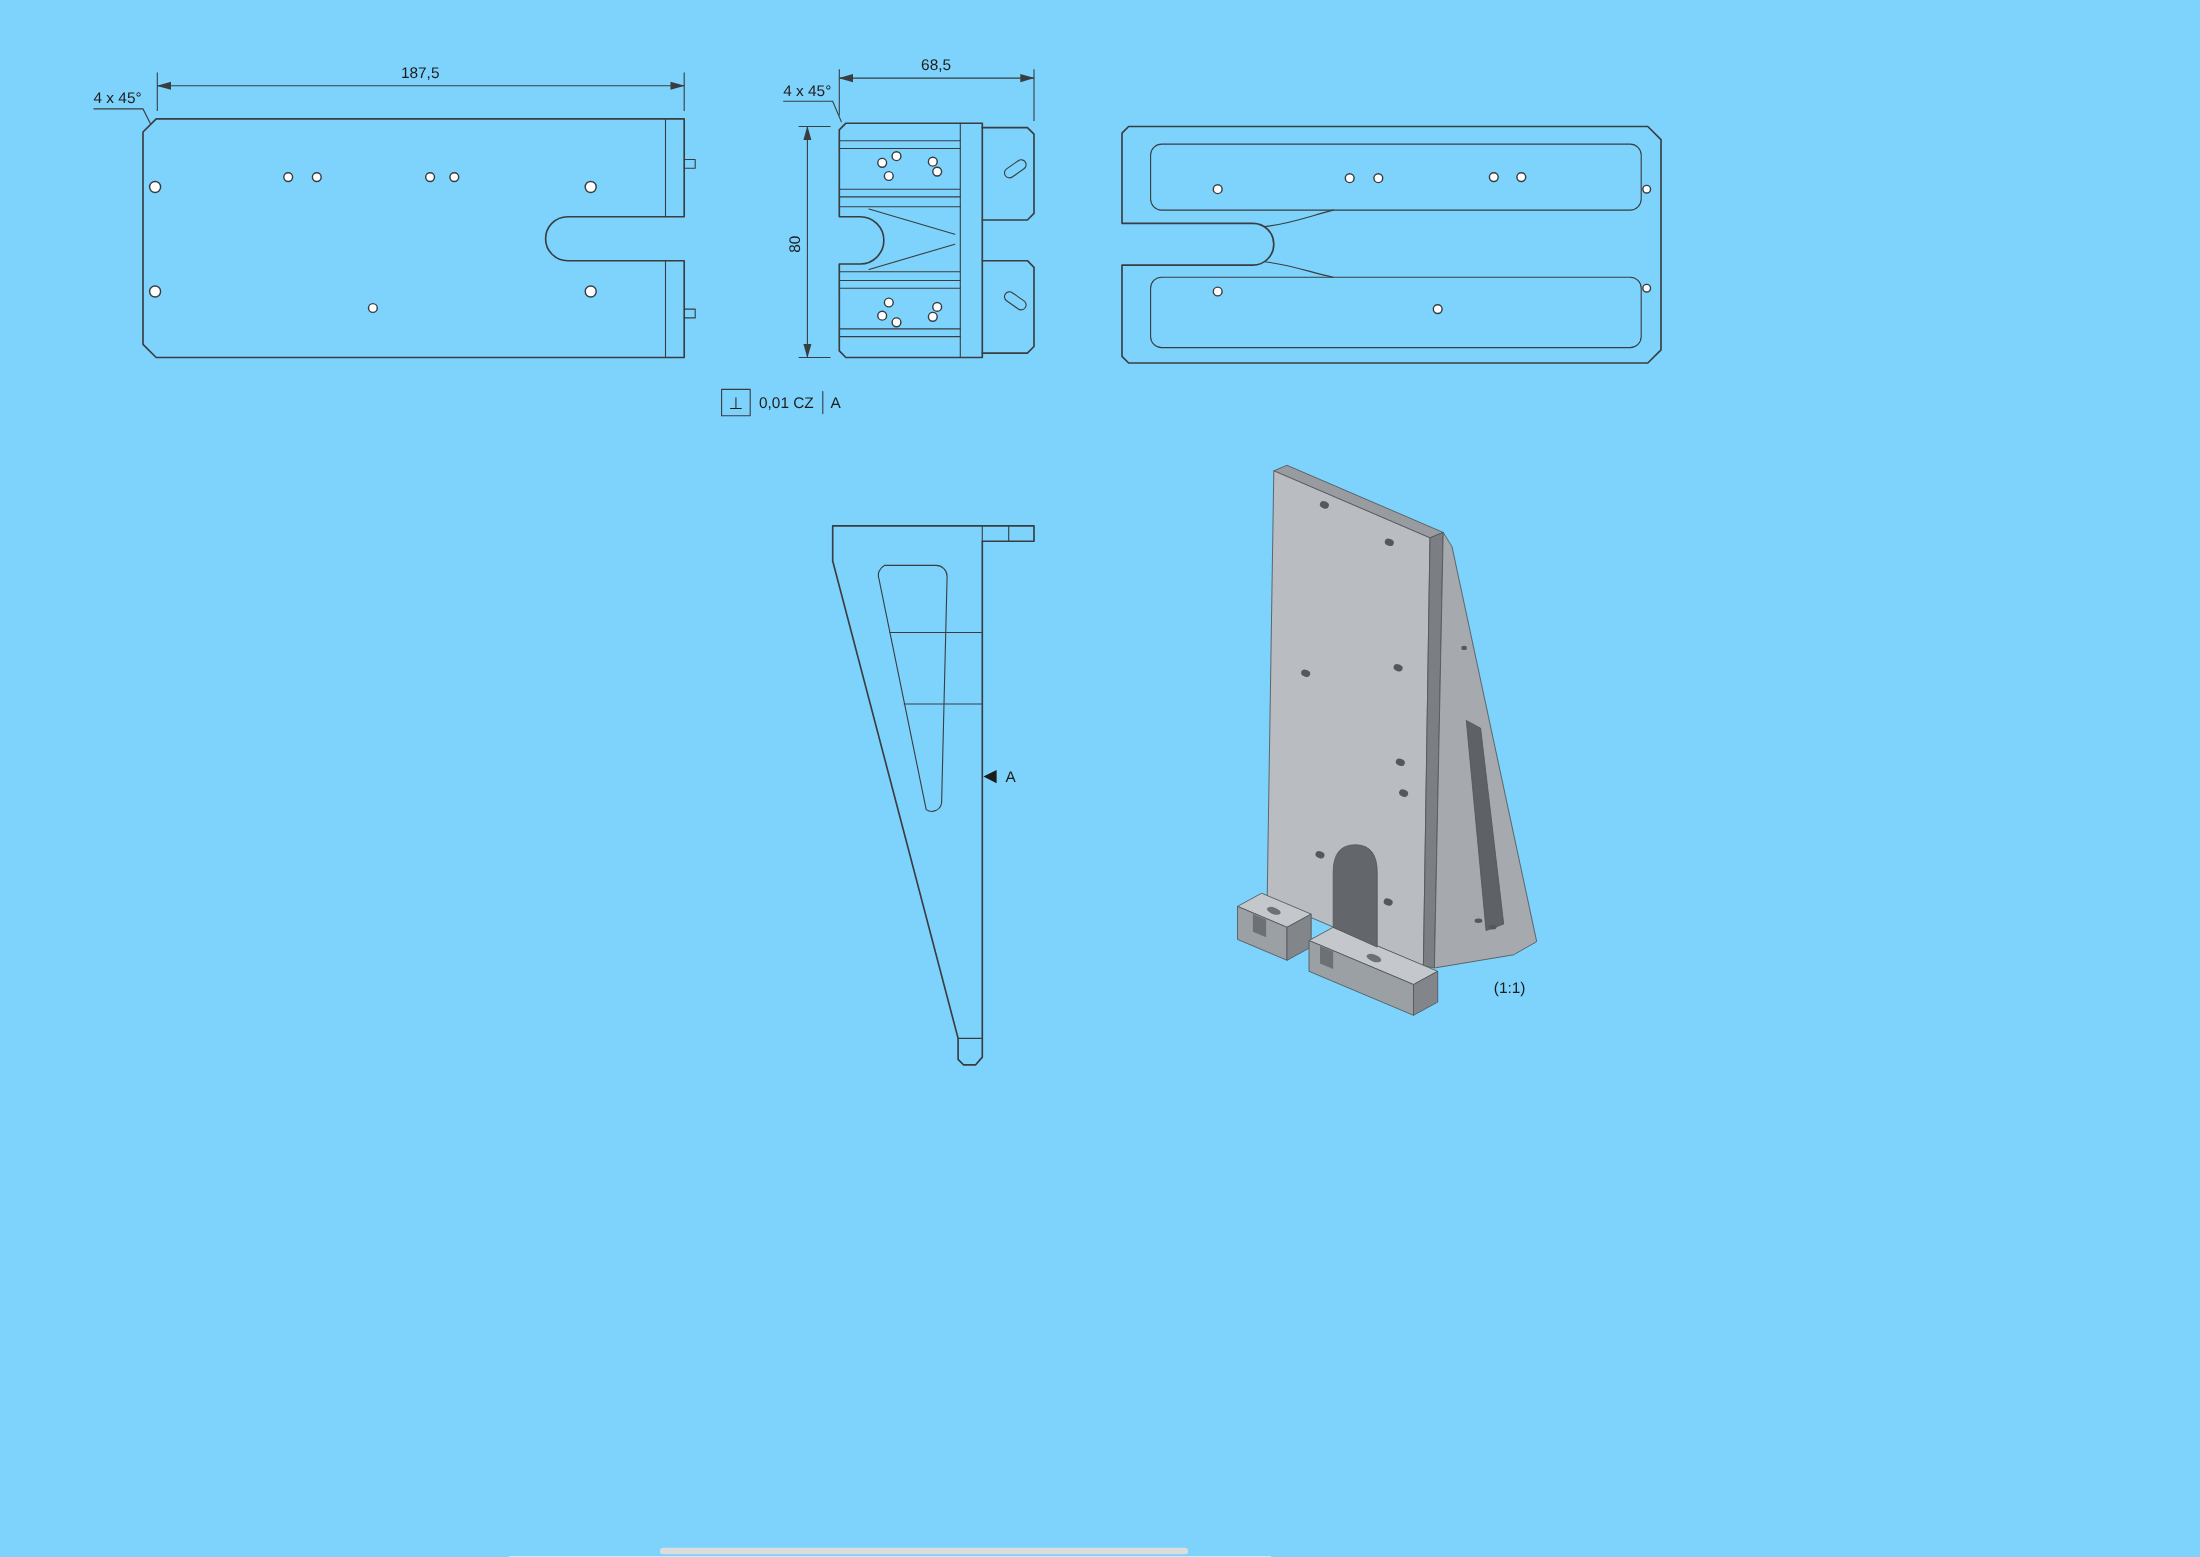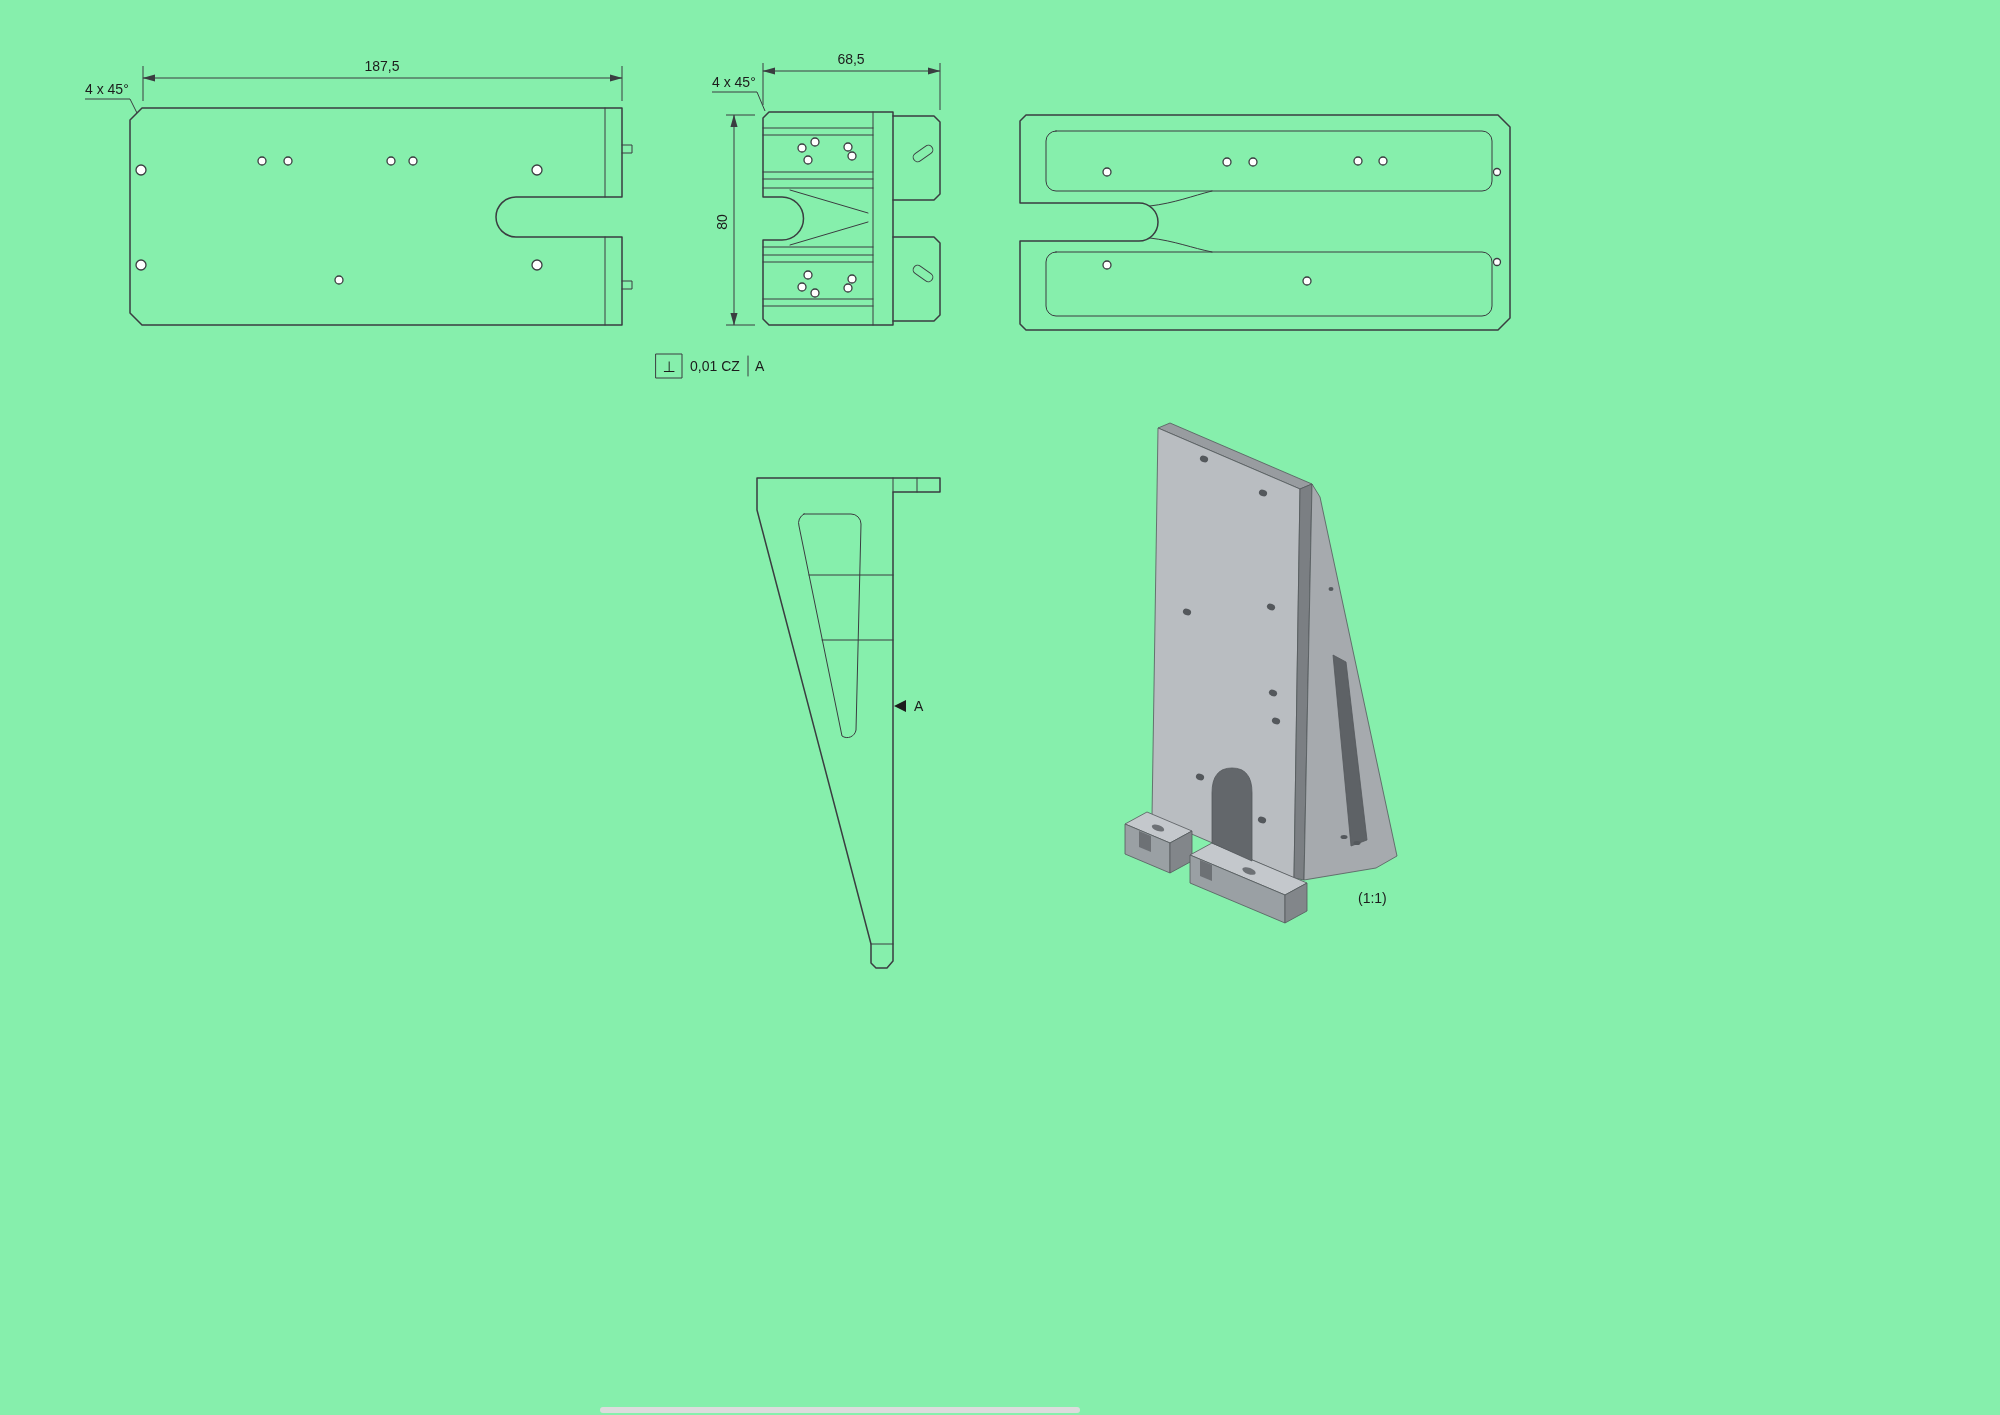--- a/index.html
+++ b/index.html
@@ -1,16 +1,16 @@
 <!DOCTYPE html>
 <html><head>
 <meta charset="utf-8">
 <style>
   html,body{margin:0;padding:0;background:#ffffff;}
-  .stage{width:2000px;height:1415px;position:relative;background:#86efac;overflow:hidden;}
+  .stage{width:2000px;height:1415px;position:relative;background:#7dd3fc;overflow:hidden;}
   svg{display:block;}
   .ln{fill:none;stroke:#3a3d40;stroke-width:1.5;stroke-linejoin:round;stroke-linecap:round;}
   .ln2{fill:none;stroke:#3a3d40;stroke-width:1;stroke-linejoin:round;stroke-linecap:round;}
   .dim{fill:none;stroke:#3a3d40;stroke-width:1;}
   .hole{fill:#ffffff;stroke:#3a3d40;stroke-width:1.3;}
   .txt{font:14px "Liberation Sans",sans-serif;fill:#1c1c1c;}
   .txt-sym{font:15px "DejaVu Sans","Liberation Sans",sans-serif;fill:#1c1c1c;}
   .iso{stroke:#54585c;stroke-width:0.8;stroke-linejoin:round;}
 </style>
 </head>

